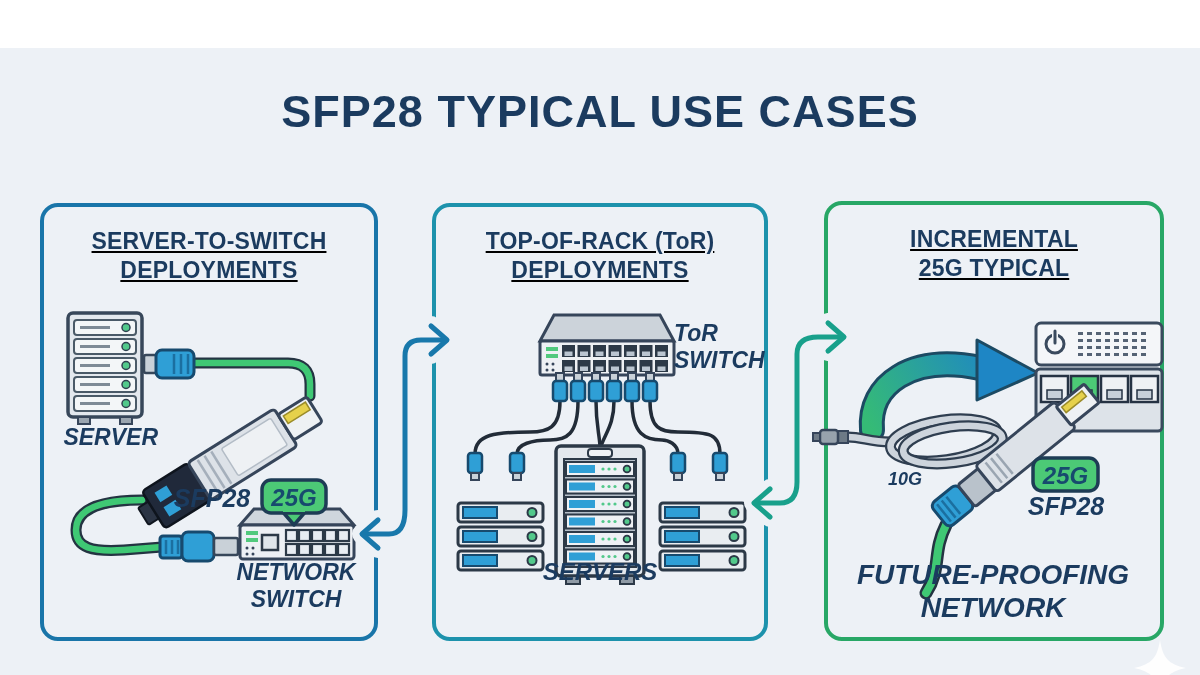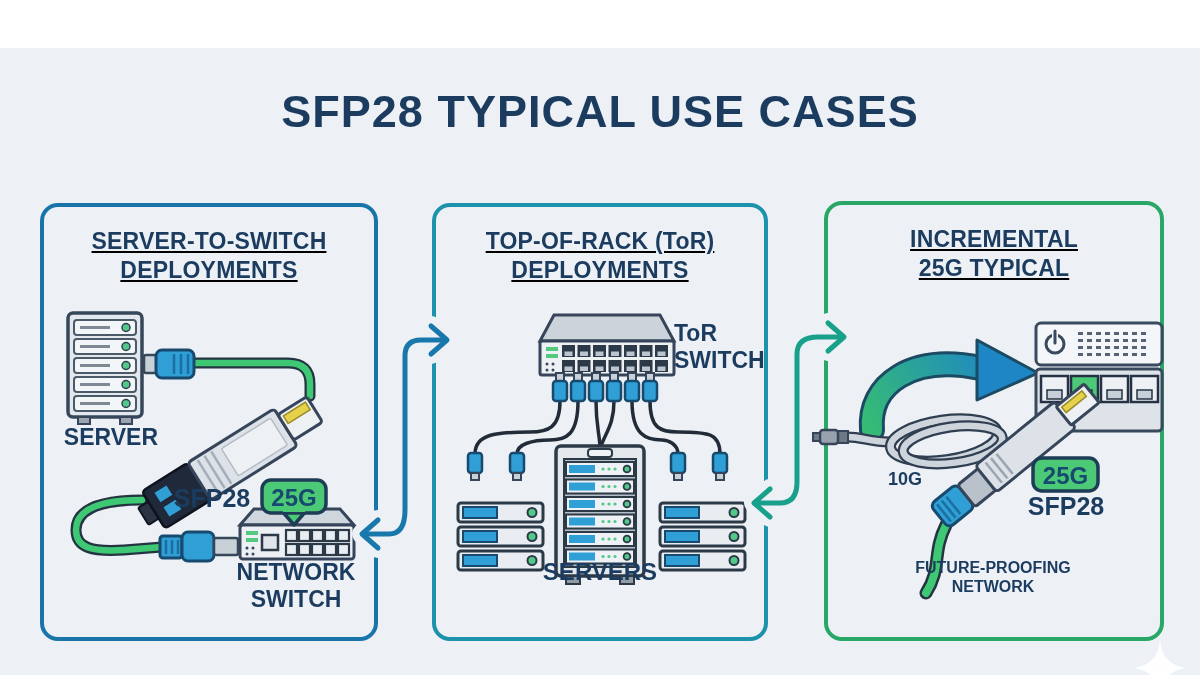--- a/index.html
+++ b/index.html
@@ -23,33 +23,33 @@
   .panel h2{
     margin:20px 6px 0;text-align:center;font-size:23px;font-weight:700;
     color:#1b3b5f;line-height:1.27;letter-spacing:.2px;
   }
   .panel h2 span{display:block;}
   .art,.flow{position:absolute;left:0;top:0;pointer-events:none;}
   .art{z-index:2;}
   .flow{z-index:4;}
   .lbl{
     position:absolute;z-index:3;font-weight:700;color:#1b3b5f;
-    text-align:center;line-height:1.17;
+    text-align:center;line-height:1.17;font-style:italic;
   }
   .lbl span{display:block;}
   .lbl-server {left:48px;  top:376px; width:110px;font-size:23px;text-align:right;}
   .lbl-sfp28-1{left:137px; top:436px; width:150px;font-size:25px;}
   .lbl-badge-1{left:262px; top:436px; width:64px; font-size:24px;color:#174a6e;}
   .lbl-netswitch{left:218px;top:511px;width:156px;font-size:23px;}
   .lbl-tor    {left:674px; top:272px; width:110px;font-size:23px;text-align:left;}
   .lbl-servers{left:530px; top:510px; width:140px;font-size:24px;}
   .lbl-10g    {left:862px; top:421px; width:86px; font-size:18px;}
   .lbl-badge-3{left:1033px;top:414px; width:65px; font-size:24px;color:#174a6e;}
   .lbl-sfp28-3{left:1003px;top:444px; width:126px;font-size:25px;}
-  .lbl-future {left:853px; top:511px; width:280px;font-size:16px;}
+  .lbl-future {left:853px; top:511px; width:280px;font-size:28px;}
 </style>
 </head>
 <body>
 
 <div class="canvas">
 
   <div class="title">SFP28 TYPICAL USE CASES</div>
 
   <section class="panel p1">
     <h2>

